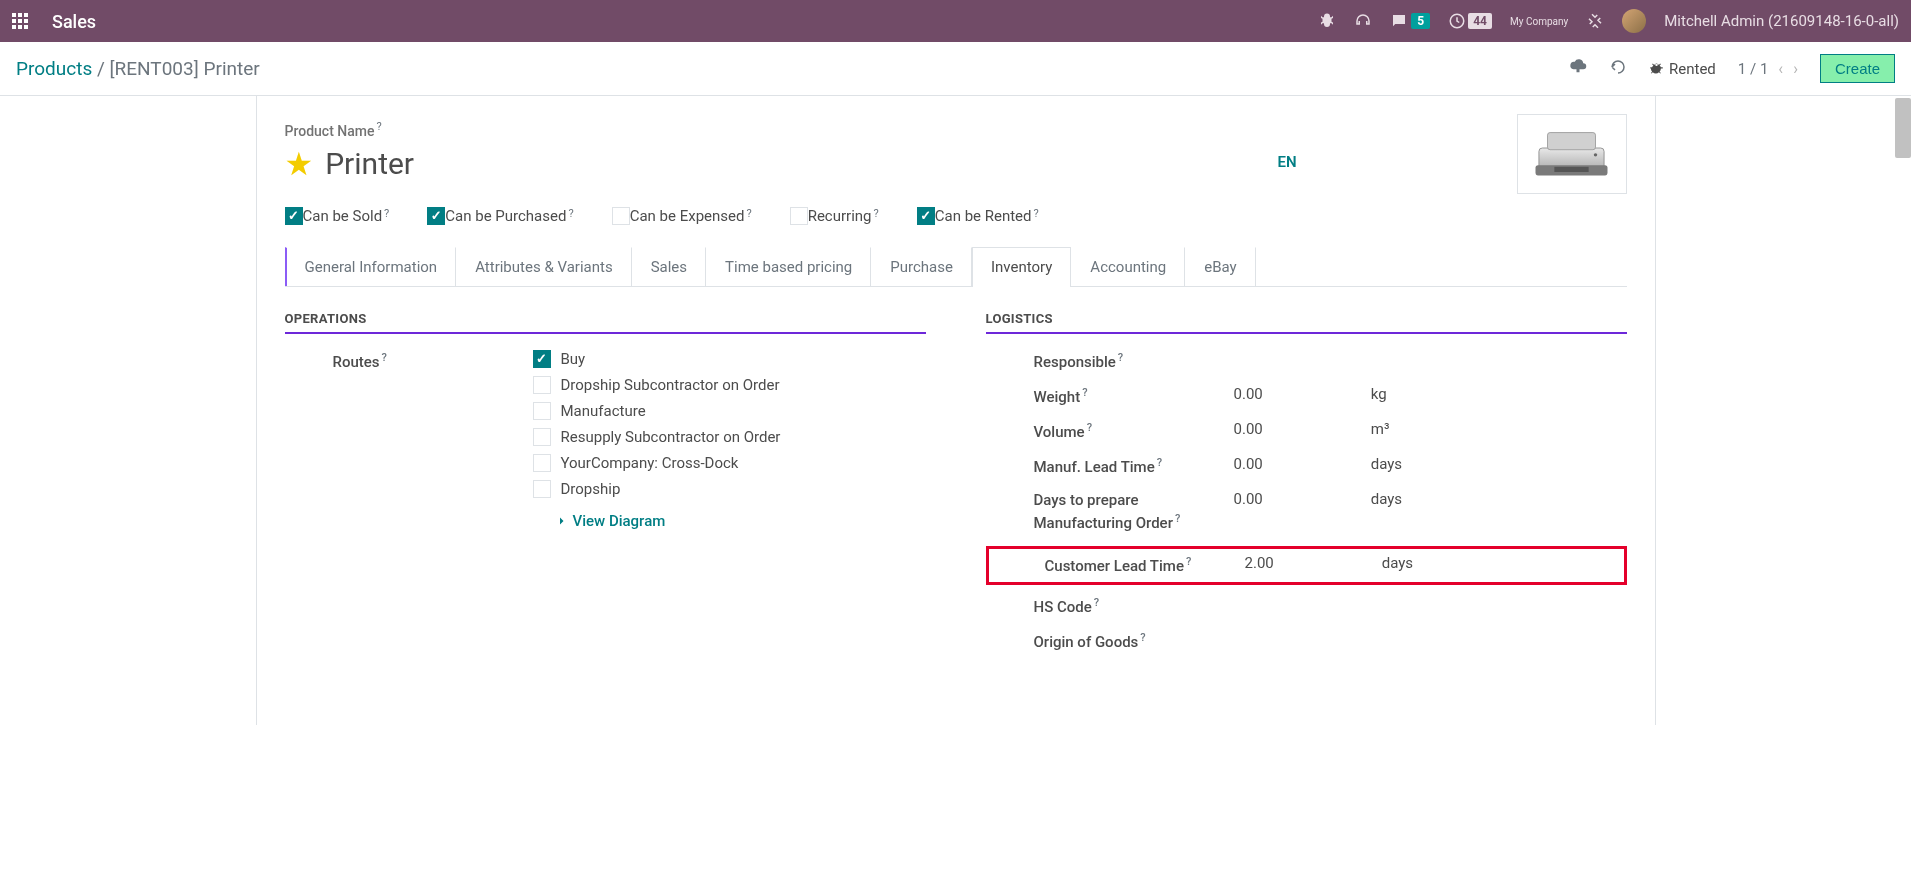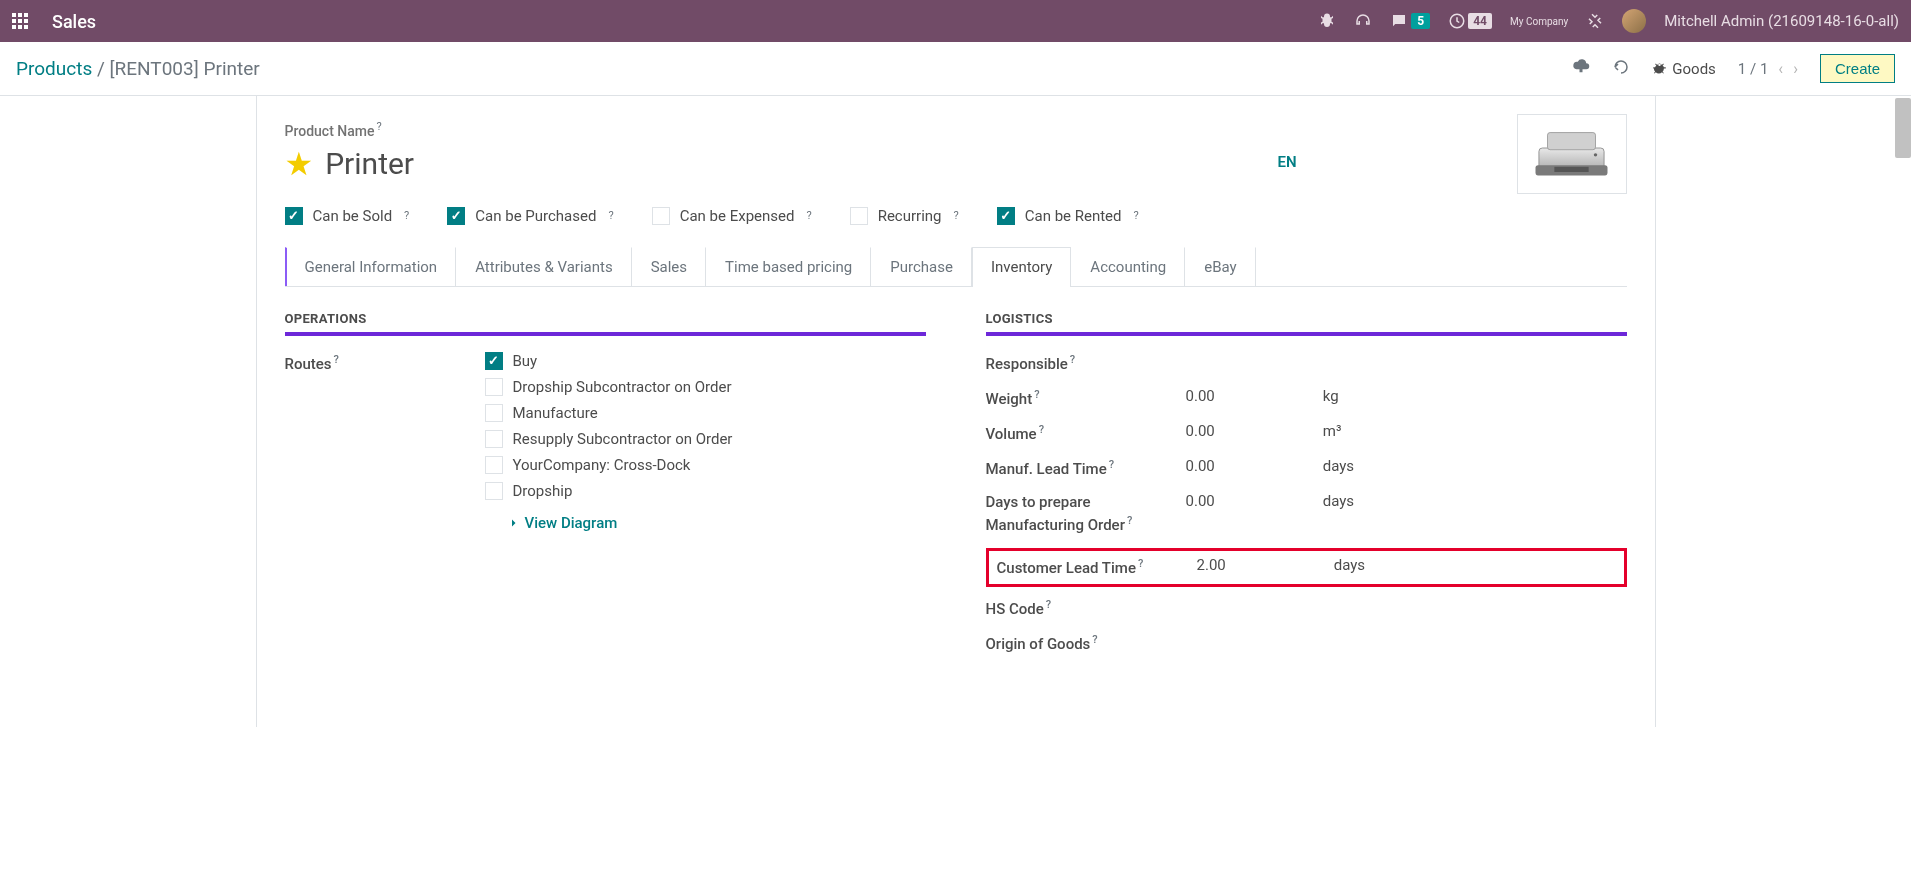--- a/index.html
+++ b/index.html
@@ -23,54 +23,54 @@
 
 
 .control-panel { display: flex; align-items: center; padding: 12px 16px; border-bottom: 1px solid #dee2e6; }
 .breadcrumb { font-size: 19px; color: #6c757d; }
 .breadcrumb a { color: #017e84; text-decoration: none; cursor: pointer; }
 .cp-right { margin-left: auto; display: flex; align-items: center; gap: 22px; }
 .cp-icon { color: #6c757d; cursor: pointer; font-size: 17px; }
 .action-btn { display: flex; align-items: center; gap: 5px; color: #4c4c4c; cursor: pointer; font-size: 15px; }
 .pager { display: flex; align-items: center; gap: 10px; color: #6c757d; font-size: 15px; }
 .pager-arrow { color: #b5b5b5; cursor: pointer; font-size: 16px; }
-.create-btn { border: 1px solid #017e84; color: #017e84; background: #fef9c3; padding: 5px 14px; cursor: pointer; font-size: 15px; }
+.create-btn { border: 1px solid #017e84; color: #017e84; background: #86efac; padding: 5px 14px; cursor: pointer; font-size: 15px; }
 
 
 .form-container { display: flex; justify-content: center; padding: 0; }
 .form-sheet { width: 1400px; max-width: 100%; background: #fff; border-left: 1px solid #dee2e6; border-right: 1px solid #dee2e6; padding: 24px 28px 60px 28px; position: relative; }
 .product-image-box { position: absolute; top: 18px; right: 28px; width: 110px; height: 80px; border: 1px solid #dee2e6; display: flex; align-items: center; justify-content: center; background: #fff; }
 .printer-svg { width: 95px; height: 60px; }
 
 .field-label-top { font-size: 14px; color: #737373; font-weight: 500; }
 .help-q { color: #6c757d; font-size: 11px; vertical-align: super; margin-left: 2px; }
 .title-row { display: flex; align-items: center; gap: 12px; margin-top: 6px; position: relative; }
 .star-icon { color: #f3cc00; font-size: 32px; cursor: pointer; }
 .product-title { font-size: 30px; color: #4c4c4c; font-weight: 400; }
 .lang-badge { position: absolute; right: 330px; top: 8px; color: #017e84; font-weight: 600; font-size: 15px; cursor: pointer; }
 
 .checkbox-row { display: flex; gap: 38px; margin-top: 24px; align-items: center; }
-.cb-item { display: flex; align-items: center; gap: 10px; }
+.cb-item { display: flex; }
 .cb { width: 18px; height: 18px; border: 1px solid #dee2e6; display: flex; align-items: center; justify-content: center; cursor: pointer; background: #fff; }
 .cb.checked { background: #017e84; border-color: #017e84; color: #fff; }
 .cb.checked::after { content: "✓"; font-size: 13px; font-weight: bold; }
 .cb-label { font-size: 15px; color: #4c4c4c; }
 
 .tabs { display: flex; border-bottom: 1px solid #dee2e6; margin-top: 22px; }
 .tab { padding: 10px 18px; border: 1px solid transparent; border-bottom: none; cursor: pointer; font-size: 15px; color: #6c757d; }
 .tab.active { border-color: #dee2e6; background: #fff; color: #4c4c4c; margin-bottom: -1px; }
 .tab:not(.active) { border-right: 1px solid #dee2e6; }
 .tab:first-child { border-left: 2px solid #8b5cf6; }
 
 .form-body { display: flex; gap: 60px; margin-top: 24px; }
 .col { flex: 1; }
-.section-title { font-size: 13px; font-weight: 700; color: #4c4c4c; letter-spacing: 0.3px; border-bottom: 4px solid #6d28d9; padding-bottom: 6px; margin-bottom: 16px; }
+.section-title { font-size: 13px; font-weight: 700; color: #4c4c4c; letter-spacing: 0.3px; border-bottom: 2px solid #6d28d9; padding-bottom: 6px; margin-bottom: 16px; }
 
 .field-row { display: flex; margin-bottom: 12px; align-items: flex-start; }
-.field-label { width: 200px; font-size: 15px; font-weight: 500; color: #4c4c4c; line-height: 1.4; }
+.field-label { width: 200px; font-size: 15px; font-weight: 500; color: #4c4c4c; line-height: 1.4; margin-left: 48px; }
 .field-value { flex: 1; font-size: 15px; color: #4c4c4c; display: flex; align-items: center; gap: 8px; }
 .field-unit { margin-left: 100px; color: #4c4c4c; }
 
 .routes-list { display: flex; flex-direction: column; gap: 8px; }
 .route-item { display: flex; align-items: center; gap: 10px; }
 .view-diagram { display: flex; align-items: center; gap: 6px; color: #017e84; cursor: pointer; font-weight: 500; margin-top: 6px; margin-left: 20px; }
 
 .highlight-row { border: 3px solid #e4002b; padding: 5px 8px; margin-bottom: 10px; }
 
 .smiley { width: 20px; height: 20px; border: 1.5px solid #6c757d; border-radius: 50%; display: inline-flex; align-items: center; justify-content: center; position: relative; }
@@ -146,21 +146,21 @@
     </span>
     <span class="cp-icon">
       <svg width="18" height="18" viewBox="0 0 24 24" fill="none" stroke="currentColor" stroke-width="2">
           <path d="M4 12a8 8 0 118 8M4 12l4-4M4 12l4 4"></path>
         </svg>
     </span>
     <span class="action-btn">
       <svg width="15" height="15" viewBox="0 0 24 24" fill="currentColor">
           <path d="M12 8a2 2 0 100-4 2 2 0 000 4zm7 4a7 7 0 01-2 5l2 2-1 1-2-2a7 7 0 01-10 0l-2 2-1-1 2-2a7 7 0 01-2-5H2v-2h3a7 7 0 012-3L5 5l1-1 2 2a7 7 0 018 0l2-2 1 1-2 2a7 7 0 012 3h3v2h-3z"></path>
         </svg>
-      <span>Goods</span>
+      <span>Rented</span>
     </span>
     <div class="pager">
       <span>1 / 1</span>
       <span class="pager-arrow">‹</span>
       <span class="pager-arrow">›</span>
     </div>
     <button class="create-btn">Create</button>
   </div>
 </div>
 

